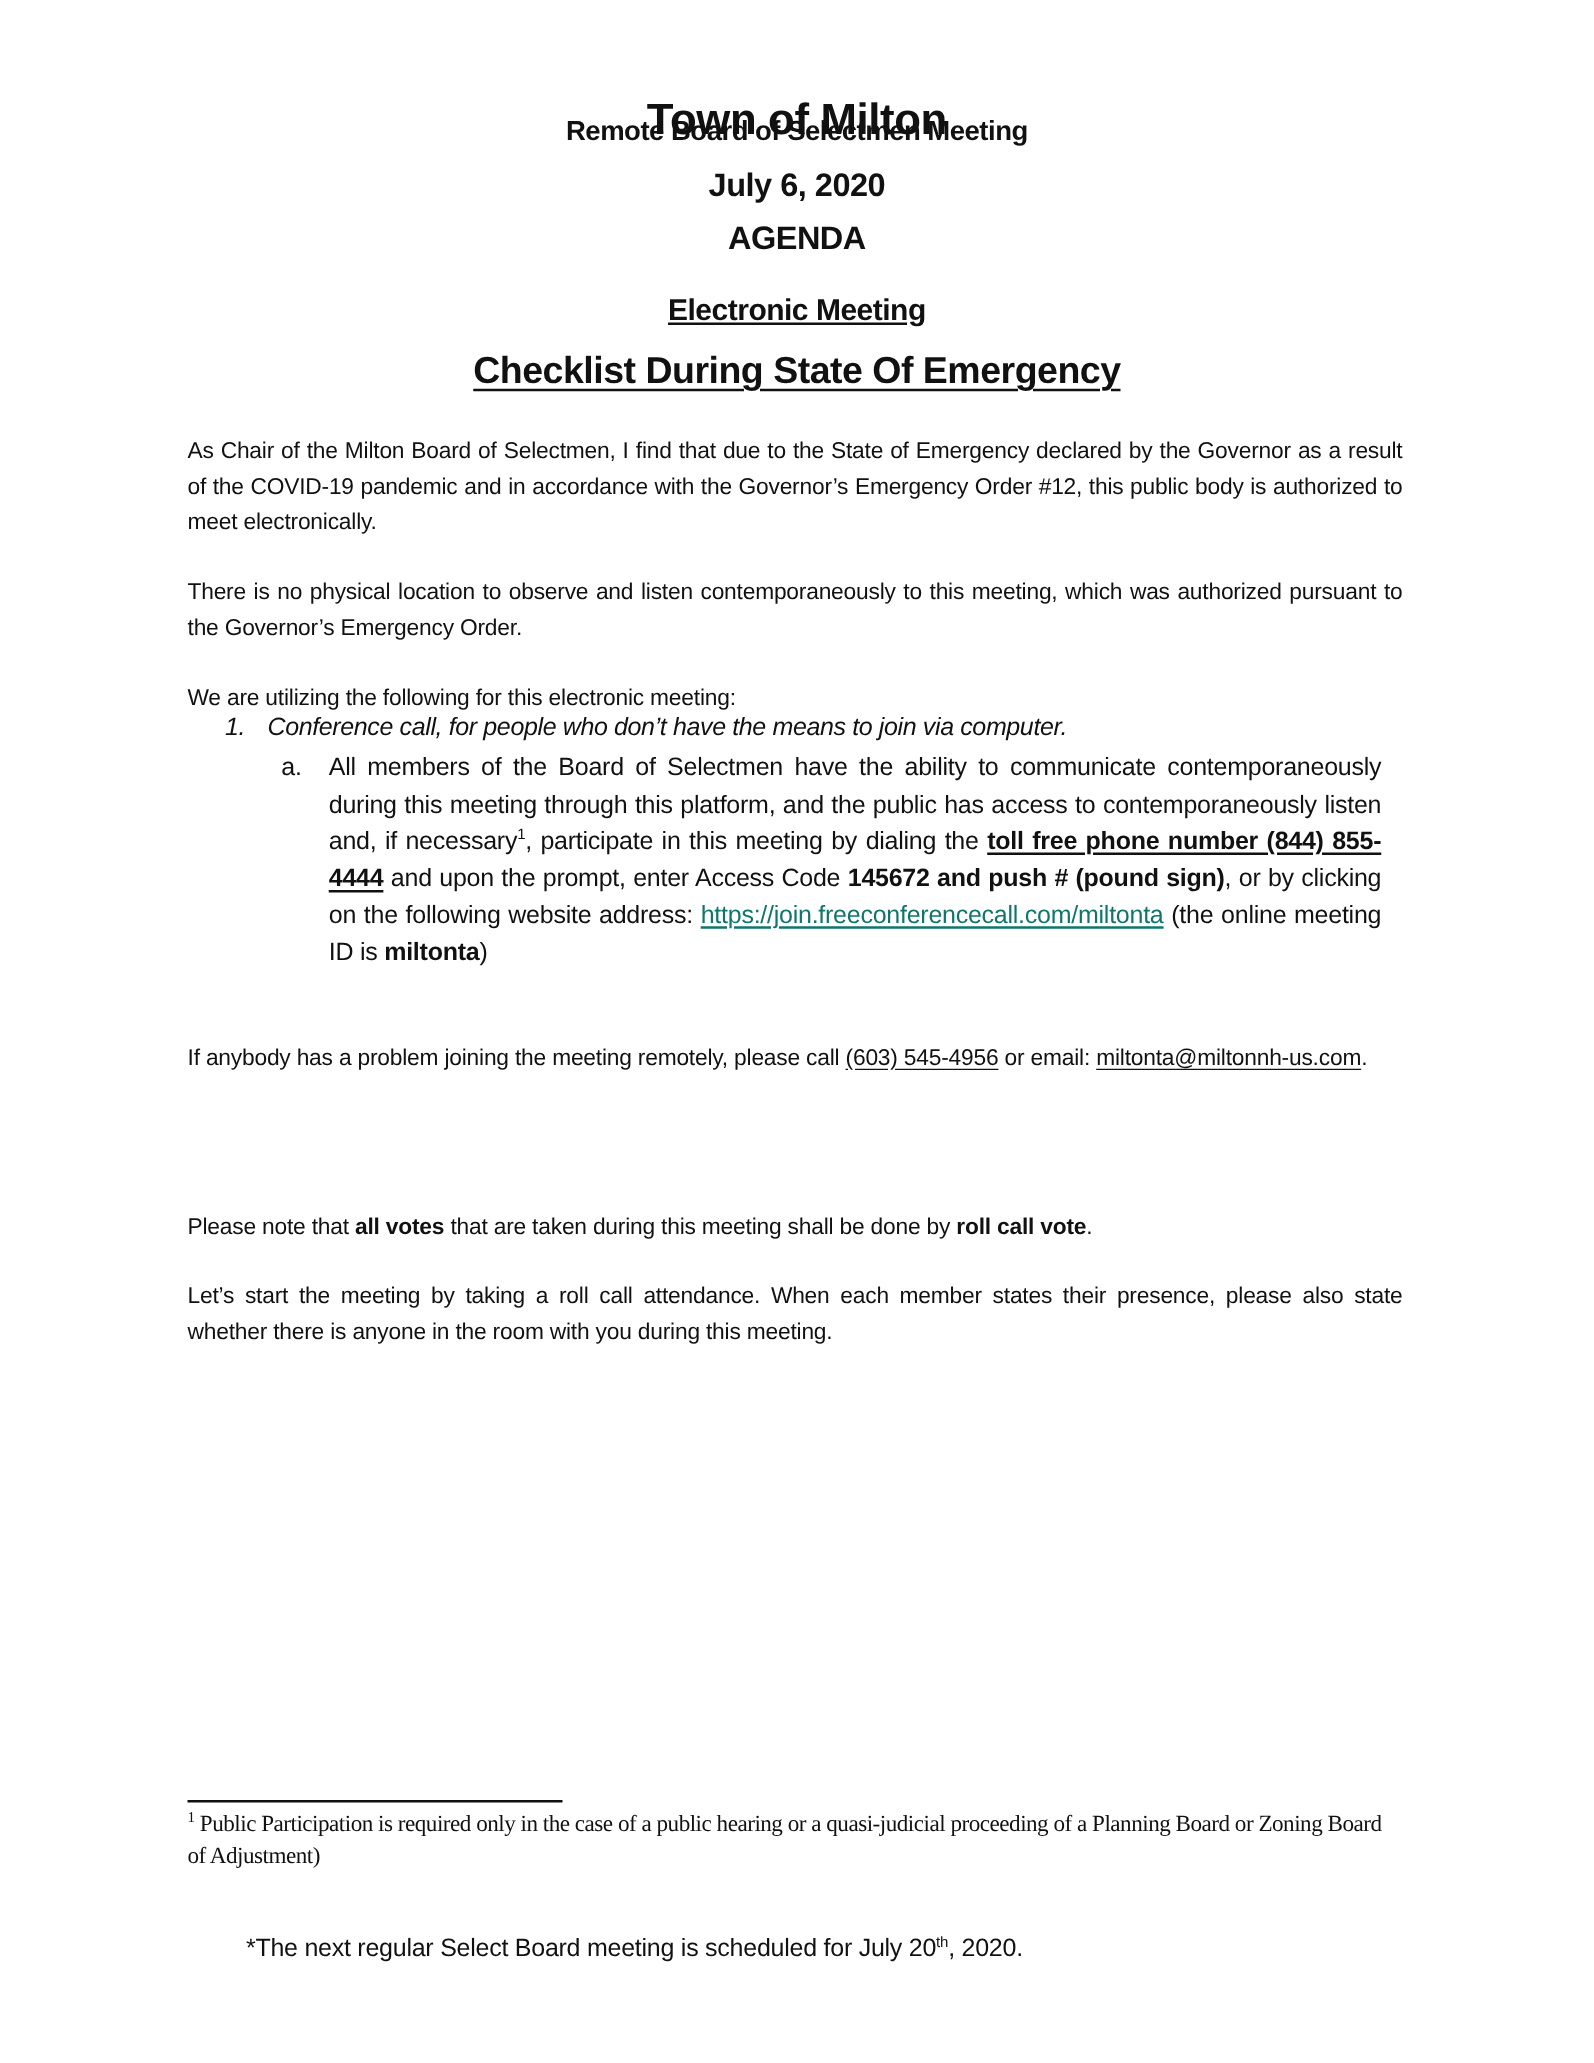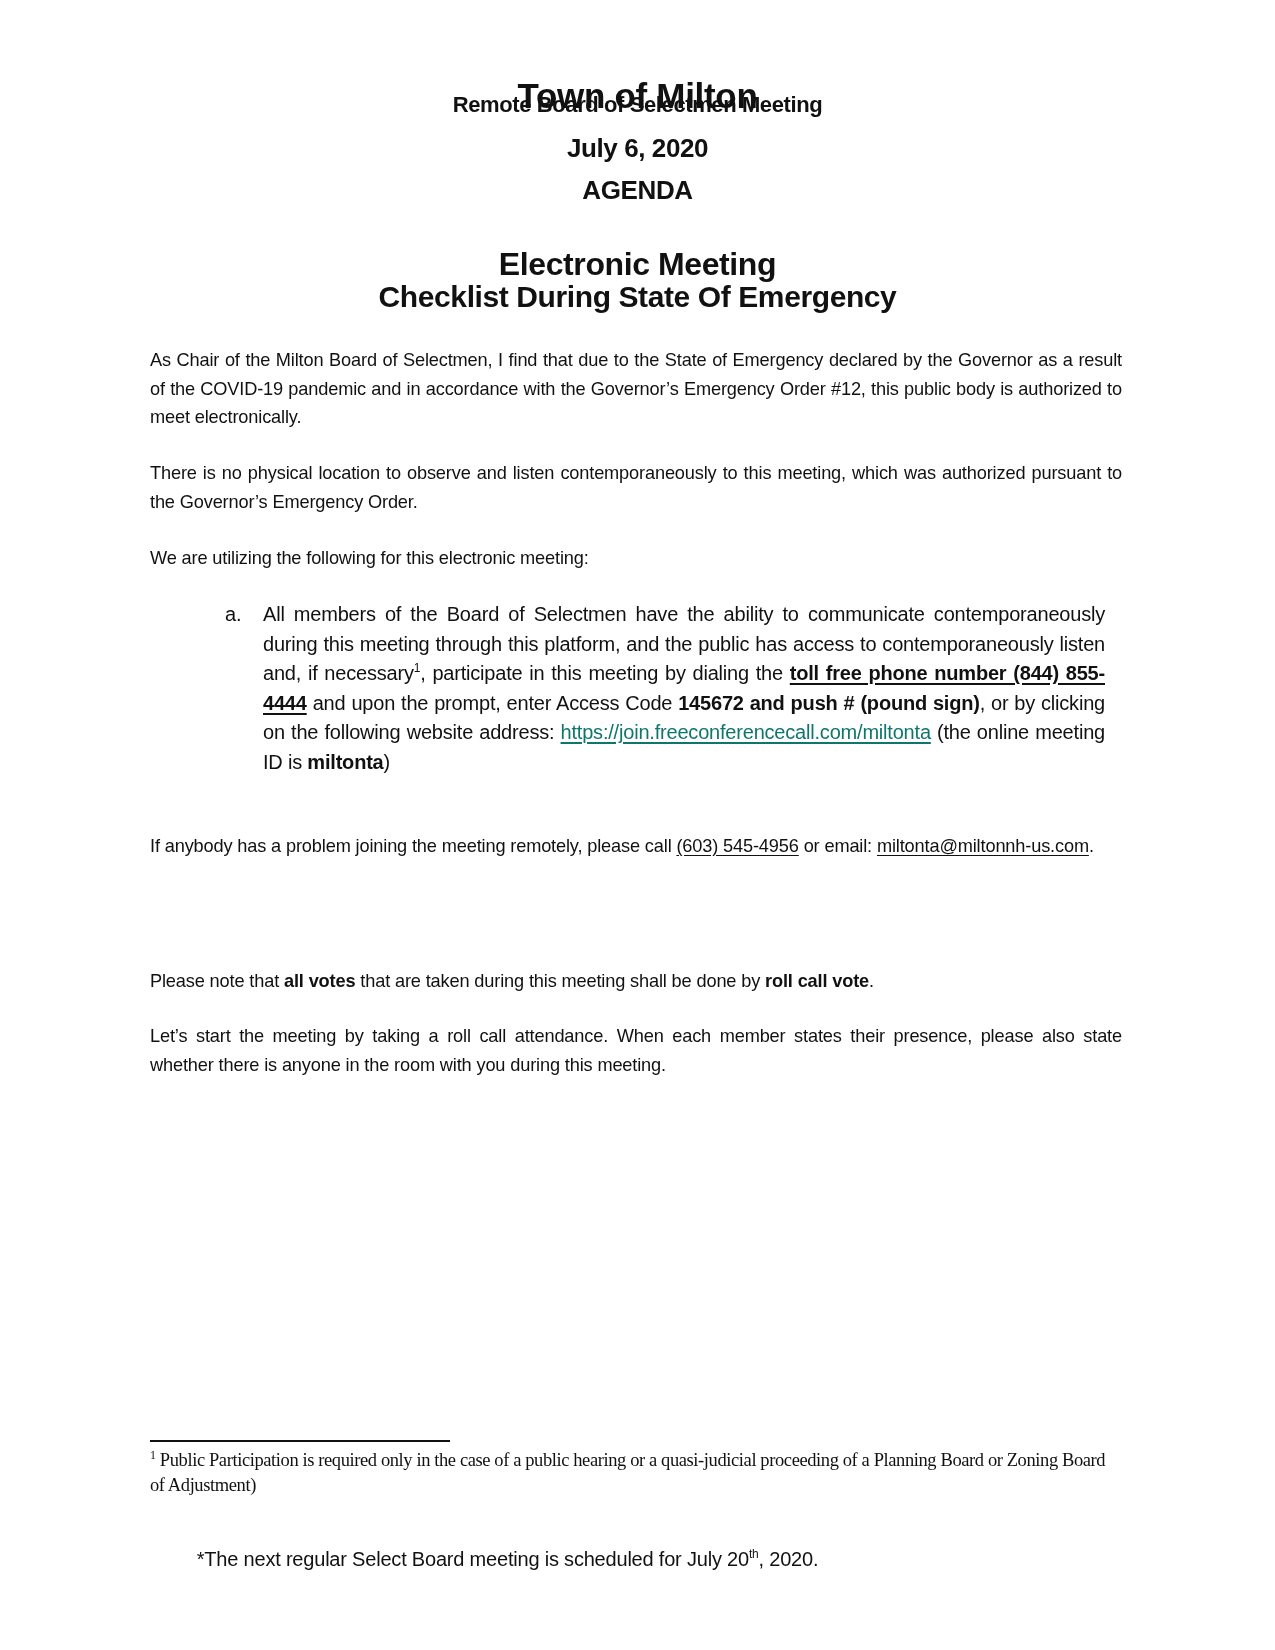--- a/index.html
+++ b/index.html
@@ -5,23 +5,23 @@
   html, body { margin: 0; padding: 0; background: #ffffff; }
   body { width: 1275px; height: 1650px; position: relative; overflow: hidden; color: #111111;
          font-family: "Liberation Sans", "DejaVu Sans", sans-serif; }
   .page { position: absolute; left: 0; top: 0; width: 1275px; height: 1650px; }
   .col { position: absolute; left: 150px; width: 972px; }
   .center { text-align: center; position: absolute; left: 0; width: 1275px; font-weight: bold; }
   .t1 { top: 40px; font-size: 35px; letter-spacing: -0.3px; margin-top: 36px; }
   .t2 { top: 92px; font-size: 22px; letter-spacing: -0.4px; }
   .t3 { top: 133px; font-size: 26px; letter-spacing: -0.4px; }
   .t4 { top: 175px; font-size: 26px; letter-spacing: -0.4px; }
-  .t5 { top: 246px; font-size: 32px; letter-spacing: -0.4px; }
+  .t5 { top: 235px; font-size: 24px; letter-spacing: -0.4px; text-decoration: underline; }
   .t6 { top: 280px; font-size: 30px; letter-spacing: -0.4px; }
-  .t6 span { text-underline-offset: 5px; text-decoration-thickness: 2px; text-align: center; }
+  .t6 span { text-decoration: underline; text-underline-offset: 5px; text-decoration-thickness: 2px; text-align: center; }
   .p { font-size: 18.2px; line-height: 28.5px; text-align: justify; letter-spacing: -0.15px; }
   .p1 { top: 346px; }
   .p2 { top: 459px; }
   .p3 { top: 544px; text-align: left; }
   .li1 { position: absolute; left: 180px; top: 571px; font-size: 20px; font-style: italic; letter-spacing: -0.3px; width: 900px; }
   .li1 .num { display: inline-block; width: 34px; }
   .lia { position: absolute; left: 225px; top: 600px; width: 880px; font-size: 20px; line-height: 29.5px; letter-spacing: -0.2px; }
   .lia .mk { position: absolute; left: 0; top: 0; }
   .lia .body { margin-left: 38px; text-align: justify; }
   .ul { text-decoration: underline; text-underline-offset: 3px; }
@@ -48,20 +48,23 @@
   <div class="center t2">Remote Board of Selectmen Meeting</div>
   <div class="center t3">July 6, 2020</div>
   <div class="center t4">AGENDA</div>
   <div class="center t5">Electronic Meeting</div>
   <div class="center t6"><span>Checklist During State Of Emergency</span></div>
 
   <div class="col p p1">As Chair of the Milton Board of Selectmen, I find that due to the State of Emergency declared by the Governor as a result of the COVID-19 pandemic and in accordance with the Governor’s Emergency Order #12, this public body is authorized to meet electronically.</div>
   <div class="col p p2">There is no physical location to observe and listen contemporaneously to this meeting, which was authorized pursuant to the Governor’s Emergency Order.</div>
   <div class="col p p3">We are utilizing the following for this electronic meeting:</div>
 
+  <div class="li1">
+    <span class="num">1.</span><span>Conference call, for people who don’t have the means to join via computer.</span>
+  </div>
 
   <div class="lia">
     <span class="mk">a.</span>
     <div class="body"><span>All members of the Board of Selectmen have the ability to communicate contemporaneously during this meeting through this platform, and the public has access to contemporaneously listen and, if necessary</span><sup>1</sup><span>, participate in this meeting by dialing the </span><span class="b ul">toll free phone number (844) 855-4444</span><span> and upon the prompt, enter Access Code </span><span class="b">145672 and push # (pound sign)</span><span>, or by clicking on the following website address: </span><span class="link">https://join.freeconferencecall.com/miltonta</span><span> (the online meeting ID is </span><span class="b">miltonta</span><span>)</span></div>
   </div>
 
   <div class="col p p4"><span>If anybody has a problem joining the meeting remotely, please call </span><span class="ul">(603) 545-4956</span><span> or email: </span><span class="ul">miltonta@miltonnh-us.com</span><span>.</span></div>
 
 
   <div class="col p p6"><span>Please note that </span><span class="b">all votes</span><span> that are taken during this meeting shall be done by </span><span class="b">roll call vote</span><span>.</span></div>

